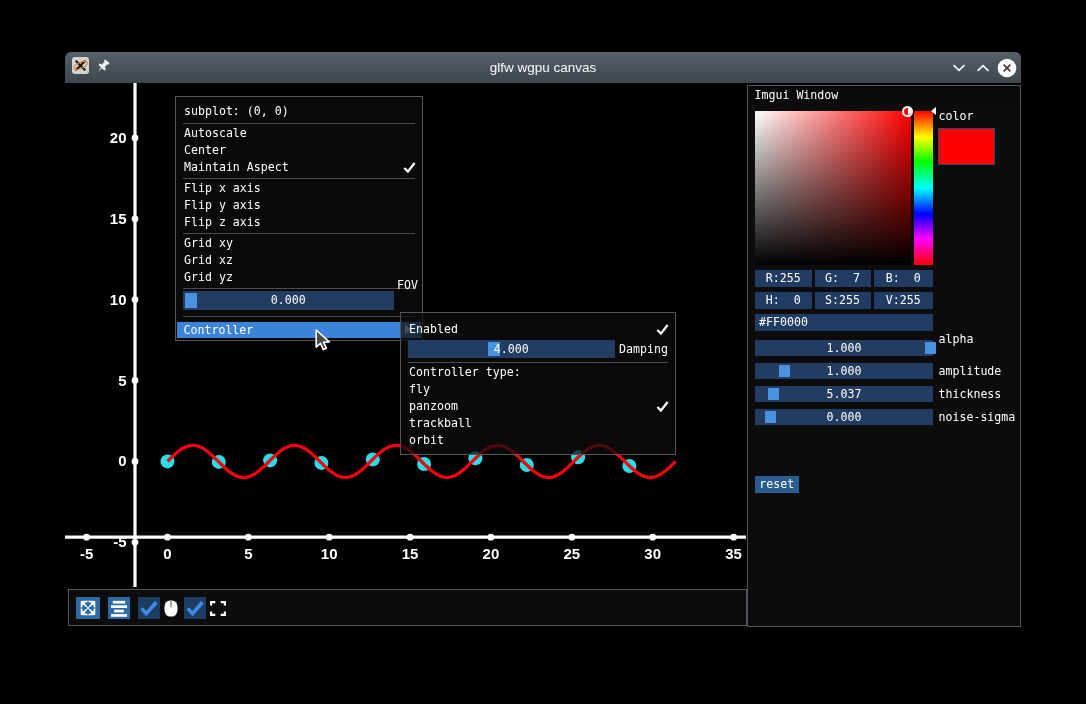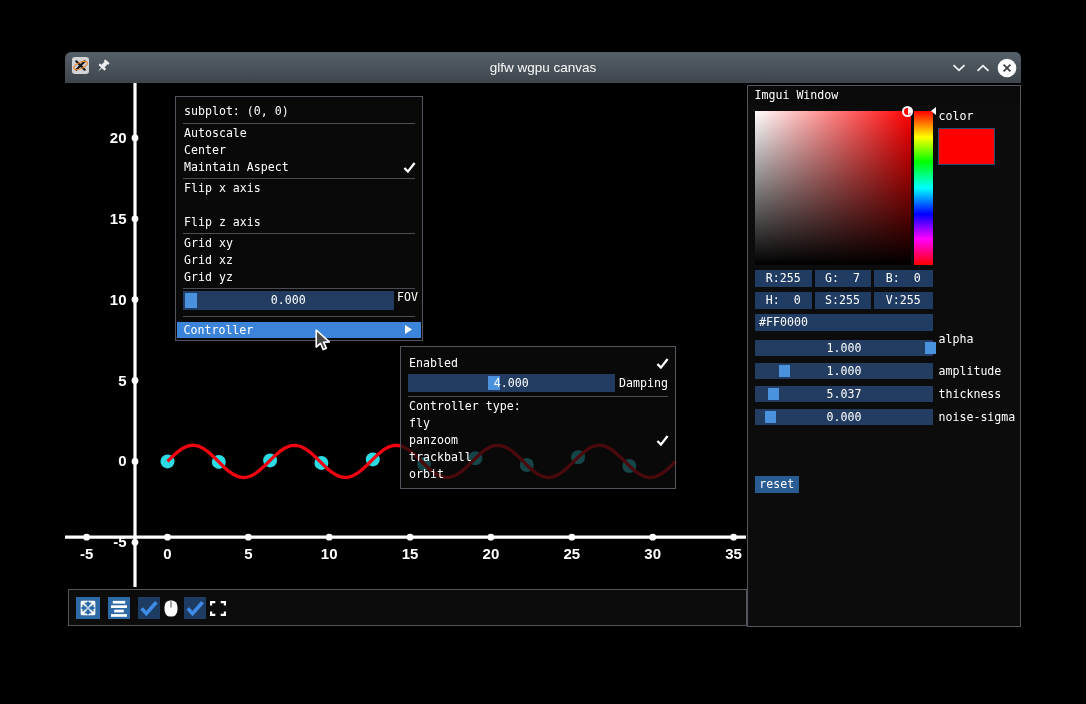--- a/index.html
+++ b/index.html
@@ -34,21 +34,21 @@
   
   .imtext { color:#fff; font-size:11.6px; white-space:pre; }
   .frame  { background:#203c62; }
   .sep { position:absolute; left:7px; right:7px; height:1px; background:#4b4b55; }
   .imcheck { position:absolute; width:13px; height:13px; }
 
   
   .popup { position:absolute; background:rgba(12,12,12,0.73);
            border:1px solid #54545e; }
   #menu { left:90px; top:12.5px; width:248px; height:245px;margin-left:20px; }
-  #submenu { left:335px; top:228.5px; width:276px; height:143px;margin-top:34px; }
+  #submenu { left:335px; top:228.5px; width:276px; height:143px; }
   .mrow { position:absolute; left:1px; right:1px; height:17px; line-height:17px;
           padding-left:7px; }
   .hslider { position:absolute; background:#233d62; }
   .hslider .grab { position:absolute; background:#4a92de; }
   .hslider .sval { position:absolute; left:0; right:0; top:0; bottom:0;
     text-align:center; color:#fff; font-size:11.6px; }
   .slabel { position:absolute; height:19px; line-height:19px; }
   .hl-row { position:absolute; left:1px; right:1.5px; height:16px; line-height:16px;
     padding-left:6.5px; background:#3c84da; }
   .subarrow { position:absolute; right:9px; top:3.5px; }
@@ -288,31 +288,32 @@
         <div class="mrow imtext" style="top:6.5px">subplot: (0, 0)</div>
         <div class="sep" style="top:26px"></div>
         <div class="mrow imtext" style="top:28.5px">Autoscale</div>
         <div class="mrow imtext" style="top:45.5px">Center</div>
         <div class="mrow imtext" style="top:62.5px">Maintain Aspect</div>
         <svg class="imcheck" style="left:227px; top:64.5px;" width="13" height="13" viewBox="0 0 13 13">
           <polyline points="1.4,7 4.9,10.6 11.6,2" fill="none" stroke="#fff" stroke-width="2.3"></polyline>
         </svg>
         <div class="sep" style="top:81px"></div>
         <div class="mrow imtext" style="top:83.5px">Flip x axis</div>
+        <div class="mrow imtext" style="top:100.5px">Flip y axis</div>
         <div class="mrow imtext" style="top:117.5px">Flip z axis</div>
         <div class="sep" style="top:136px"></div>
         <div class="mrow imtext" style="top:138.5px">Grid xy</div>
         <div class="mrow imtext" style="top:155.5px">Grid xz</div>
         <div class="mrow imtext" style="top:172.5px">Grid yz</div>
         <div class="sep" style="top:191px"></div>
         <div class="hslider" style="left:7px; top:194.5px; width:210.5px; height:19px;">
           <span class="grab" style="left:2px; top:2px; width:11.5px; height:15px;"></span>
           <span class="sval imtext" style="line-height:19px;">0.000</span>
         </div>
-        <div class="slabel imtext" style="left:221px; top:191px;">FOV</div>
+        <div class="slabel imtext" style="left:221px; top:179px;">FOV</div>
         <div class="sep" style="top:219px"></div>
         <div class="hl-row imtext" style="top:225px"><span>Controller</span><svg class="subarrow" width="7" height="9" viewBox="0 0 7 9">
               <polygon points="0,0 7,4.5 0,9" fill="#fff"></polygon>
             </svg></div>
       </div>
 
       <div id="submenu" class="popup">
         <div class="mrow imtext" style="top:8.5px">Enabled</div>
         <svg class="imcheck" style="left:255px; top:10.5px;" width="13" height="13" viewBox="0 0 13 13">
           <polyline points="1.4,7 4.9,10.6 11.6,2" fill="none" stroke="#fff" stroke-width="2.3"></polyline>

